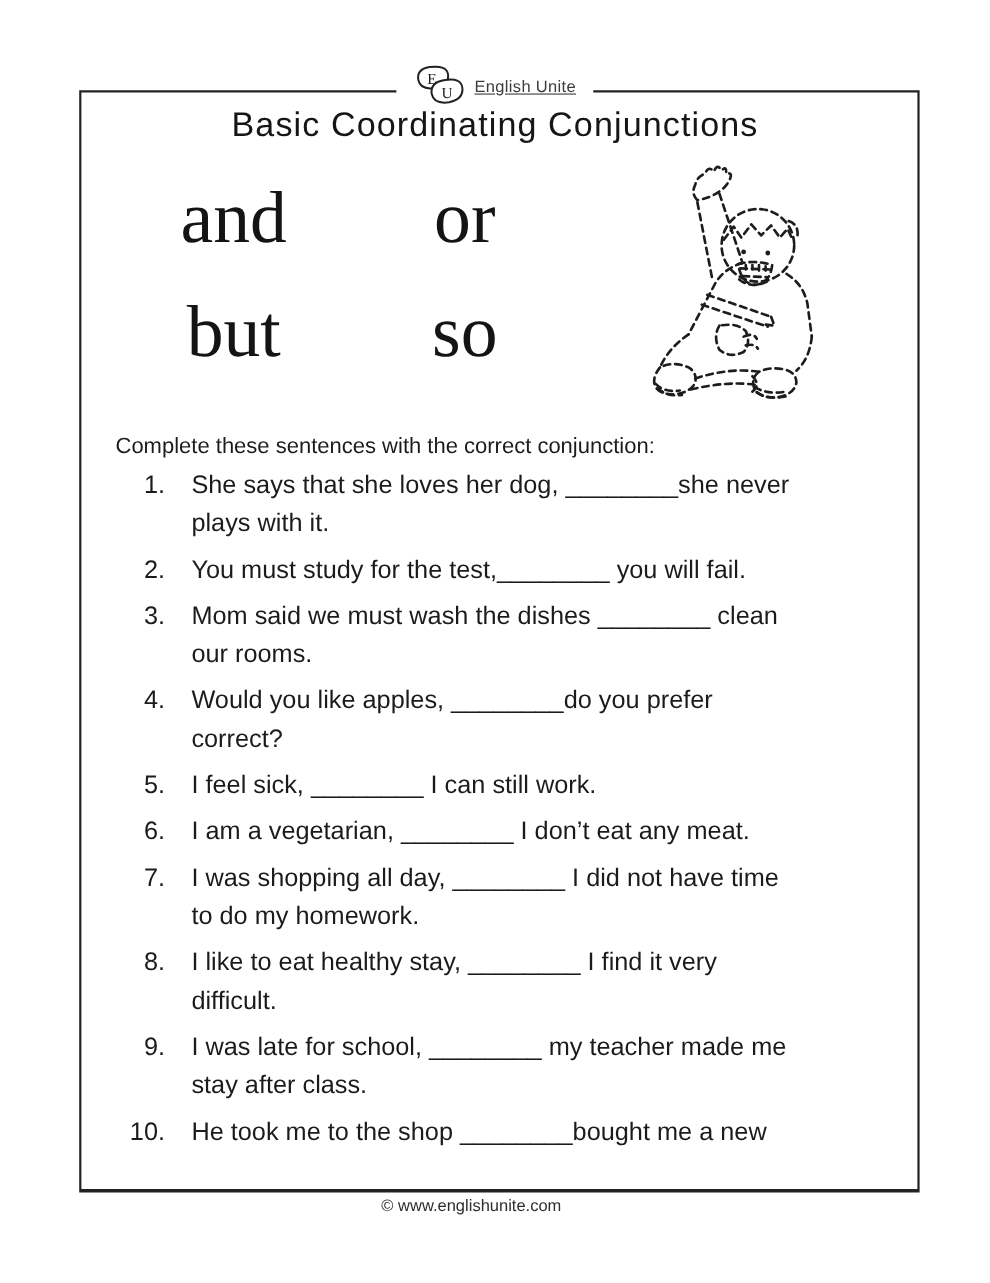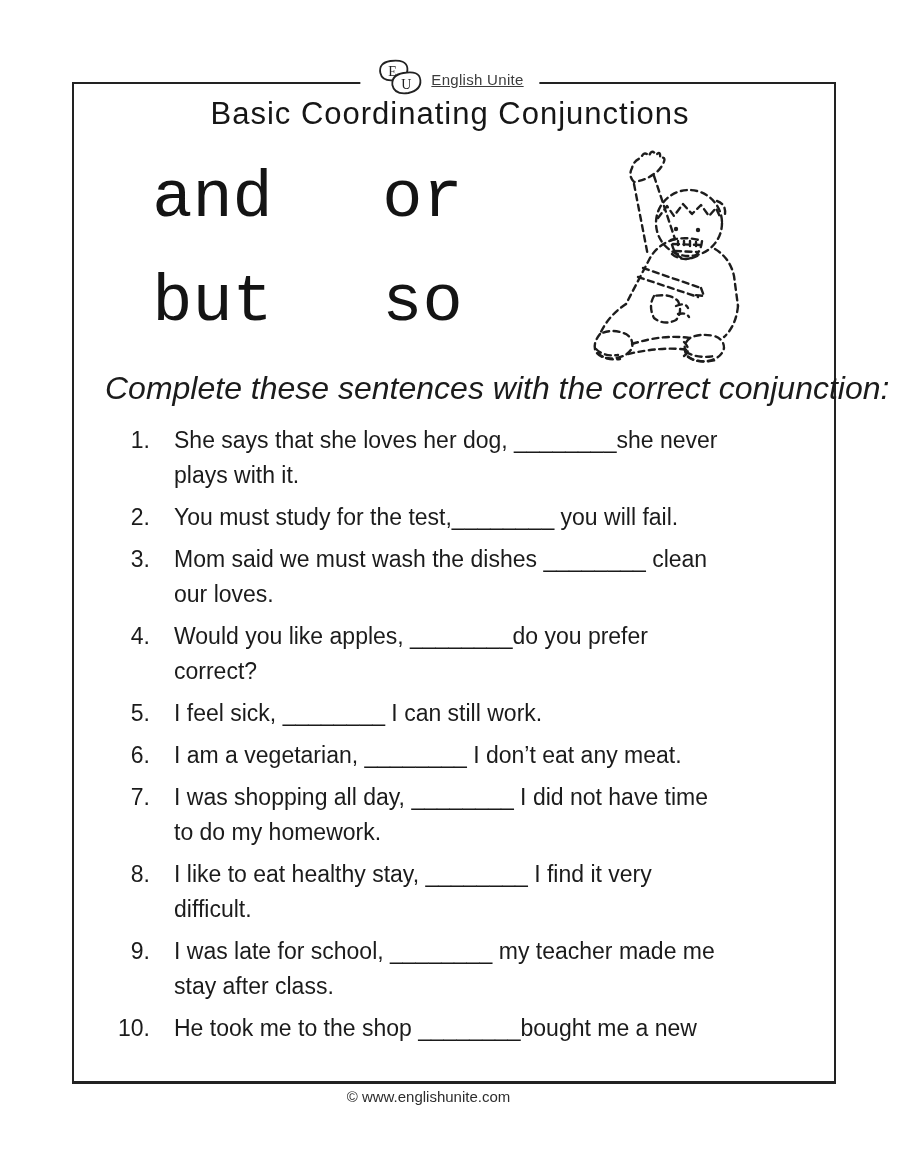--- a/index.html
+++ b/index.html
@@ -45,35 +45,34 @@
     position:absolute;
     left:105px; top:146px;
     width:420px;
     display:grid;
     grid-template-columns:215px 205px;
     grid-auto-rows:104px;
     justify-items:center;
     align-items:center;
   }
   .big-word {
-    font-family:Liberation Mono, monospace;
+    font-family:Liberation Serif, serif;
     font-size:67px;
     color:#141414;
     line-height:1;
   }
   .boy-illustration {
     position:absolute;
     left:588px; top:146px;
   }
   .instruction {
     position:absolute;
-    left:105px; top:370px;
-    font-size:32px;
+    left:105px; top:395px;
+    font-size:20px;
     color:#1b1b1b;
-    font-style:italic;
   }
   .worksheet-list {
     position:absolute;
     left:93px; top:423px;
     width:714px;
   }
   .item {
     display:grid;
     grid-template-columns:57px 1fr;
     column-gap:24px;
@@ -185,21 +184,21 @@
   <div class="item">
     <div class="num">2.</div>
     <div class="txt">
       <div class="line">You must study for the test,________ you will fail.</div>
     </div>
   </div>
   <div class="item">
     <div class="num">3.</div>
     <div class="txt">
       <div class="line">Mom said we must wash the dishes ________ clean</div>
-      <div class="line">our loves.</div>
+      <div class="line">our rooms.</div>
     </div>
   </div>
   <div class="item">
     <div class="num">4.</div>
     <div class="txt">
       <div class="line">Would you like apples, ________do you prefer</div>
       <div class="line">correct?</div>
     </div>
   </div>
   <div class="item">

